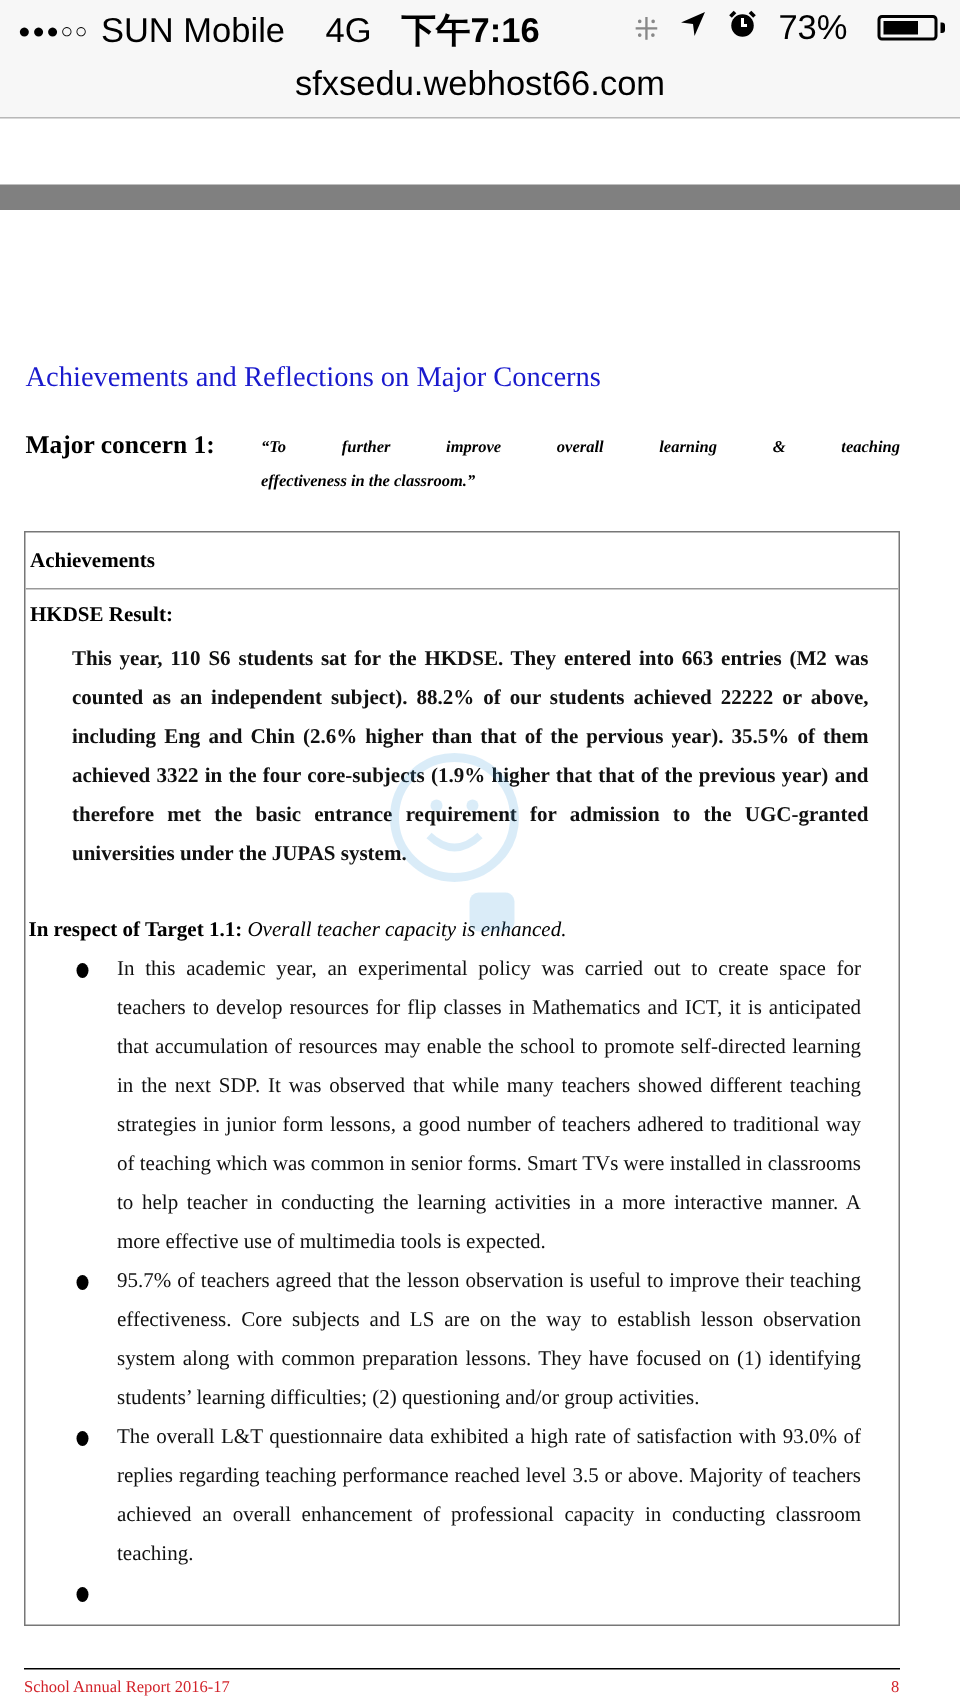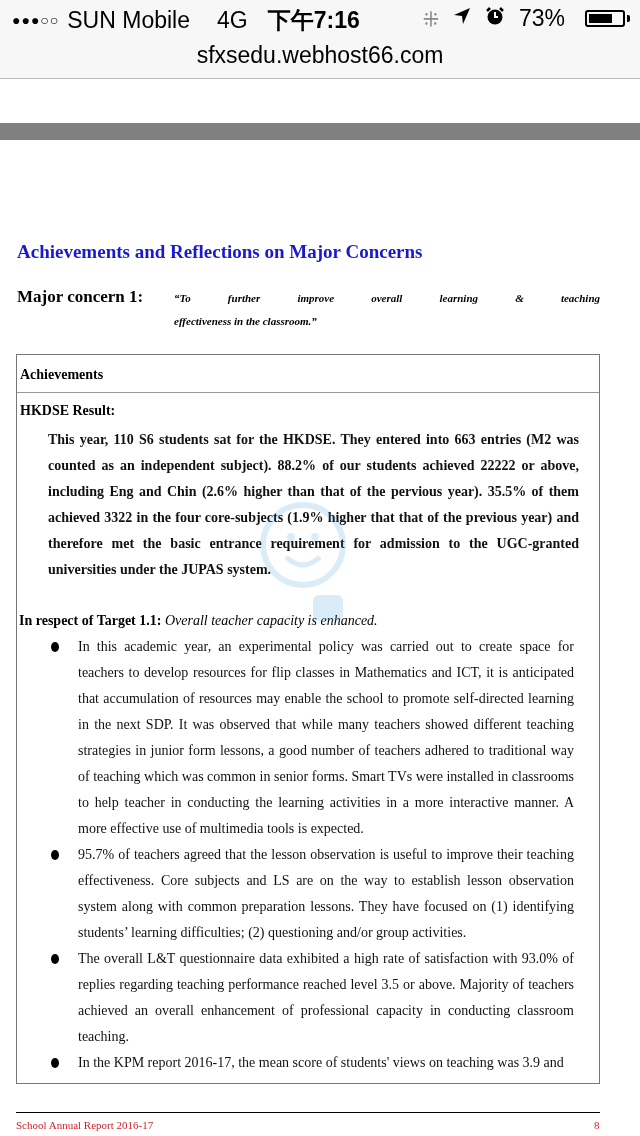--- a/index.html
+++ b/index.html
@@ -24,21 +24,21 @@
     .battery { width: 40px; height: 17px; border: 2px solid #000; border-radius: 3px; position: relative; box-sizing: border-box; }
     .battery-fill { position: absolute; left: 2px; top: 2px; bottom: 2px; background: #000; }
     .battery-tip { width: 3px; height: 7px; background: #000; margin-left: 2px; border-radius: 0 2px 2px 0; }
     .url-bar {
       position: absolute; left: 0; top: 40px; width: 640px; height: 38px;
       background: #f7f7f7; border-bottom: 1px solid #b8b8b8;
       text-align: center; font-family: "Liberation Sans", sans-serif; font-size: 23px; line-height: 30px; color: #000;
     }
     .page-sep { position: absolute; left: 0; top: 123px; width: 640px; height: 17px; background: #808080; }
     .doc { position: absolute; left: 0; top: 140px; width: 640px; }
-    .heading { position: absolute; left: 17px; top: 101px; font-size: 19px; font-weight: bold; color: #1a1acd; }
+    .heading { position: absolute; left: 17px; top: 101px; font-size: 19px; font-weight: normal; color: #1a1acd; }
     .concern-label { position: absolute; left: 17px; top: 147px; font-size: 17px; font-weight: bold; color: #000; }
     .concern-text { position: absolute; left: 174px; top: 147px; width: 426px; font-size: 11px; font-weight: bold; font-style: italic; color: #000; line-height: 23px; text-align: justify; text-align-last: left; font-family: Liberation Serif, serif; }
     .concern-text .l1 { display: block; text-align: justify; text-align-last: justify; }
     .box { position: absolute; left: 16px; top: 214px; width: 584px; height: 730px; border: 1px solid #777; border-bottom: 1.5px solid #777; box-sizing: border-box; overflow: hidden; }
     .box-head { height: 38px; border-bottom: 1px solid #999; font-size: 14px; font-weight: bold; padding: 12px 0 0 3px; box-sizing: border-box; }
     .sub-head { font-size: 14px; font-weight: bold; margin: 10px 0 0 3px; }
     .para { margin: 8px 20px 0 31px; font-size: 14px; line-height: 26px; text-align: justify; color: #111; font-weight: bold; }
     .target { margin: 30px 0 0 2px; font-size: 14px; }
     .target b { font-weight: bold; }
     .target i { font-style: italic; }
@@ -102,21 +102,21 @@
     <div class="sub-head">HKDSE Result:</div>
     <div class="para">This year, 110 S6 students sat for the HKDSE.  They entered into 663 entries (M2 was counted as an independent subject). 88.2% of our students achieved 22222 or above, including Eng and Chin (2.6% higher than that of the pervious year). 35.5% of them achieved 3322 in the four core-subjects (1.9% higher that that of the previous year) and therefore met the basic entrance requirement for admission to the UGC-granted universities under the JUPAS system.</div>
     <div class="target">
       <b>In respect of Target 1.1:</b>
       <i>Overall teacher capacity is enhanced.</i>
     </div>
     <ul class="bullets">
       <li><span class="dot"></span><span>In this academic year, an experimental policy was carried out to create space for teachers to develop resources for flip classes in Mathematics and ICT, it is anticipated that accumulation of resources may enable the school to promote self-directed learning in the next SDP. It was observed that while many teachers showed different teaching strategies in junior form lessons, a good number of teachers adhered to traditional way of teaching which was common in senior forms. Smart TVs were installed in classrooms to help teacher in conducting the learning activities in a more interactive manner. A more effective use of multimedia tools is expected.</span></li>
       <li><span class="dot"></span><span>95.7% of teachers agreed that the lesson observation is useful to improve their teaching effectiveness.  Core subjects and LS are on the way to establish lesson observation system along with common preparation lessons.  They have focused on (1) identifying students’ learning difficulties; (2) questioning and/or group activities.</span></li>
       <li><span class="dot"></span><span>The overall L&amp;T questionnaire data exhibited a high rate of satisfaction with 93.0% of replies regarding teaching performance reached level 3.5 or above. Majority of teachers achieved an overall enhancement of professional capacity in conducting classroom teaching.</span></li>
-      <li><span class="dot"></span><span>In the KPM report 2016-17, the mean score of students' views on teaching was 3.9 and</span></li>
+      <li><span class="dot"></span></li>
     </ul>
   </div>
 
   <svg class="watermark" viewBox="0 0 110 170">
     <circle cx="45" cy="70" r="40" fill="none" stroke="#3a9bdc" stroke-width="6"></circle>
     <path d="M28 82 Q45 98 62 82" fill="none" stroke="#3a9bdc" stroke-width="5"></path>
     <circle cx="33" cy="62" r="4" fill="#3a9bdc"></circle>
     <circle cx="57" cy="62" r="4" fill="#3a9bdc"></circle>
     <rect x="55" y="120" width="30" height="26" rx="6" fill="#3a9bdc"></rect>
   </svg>

